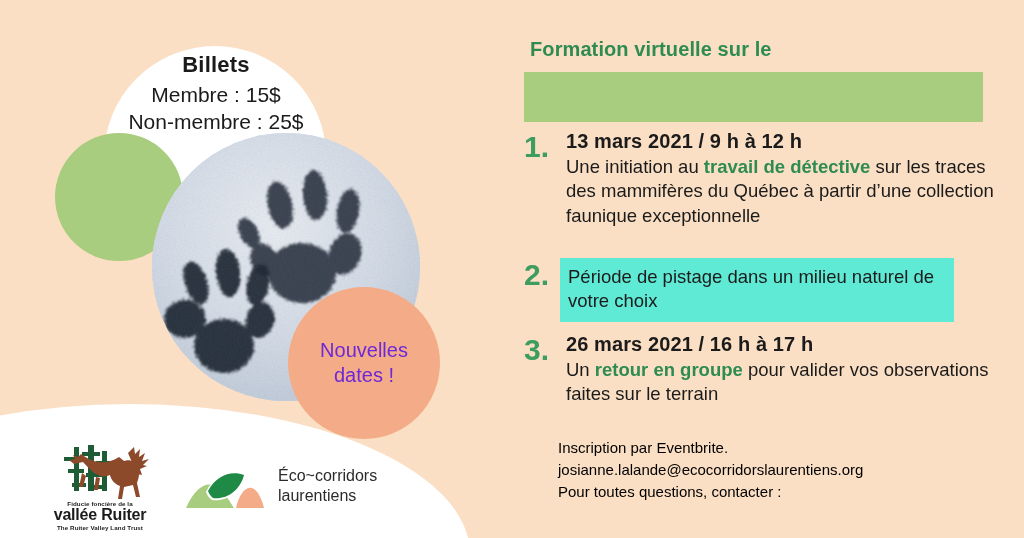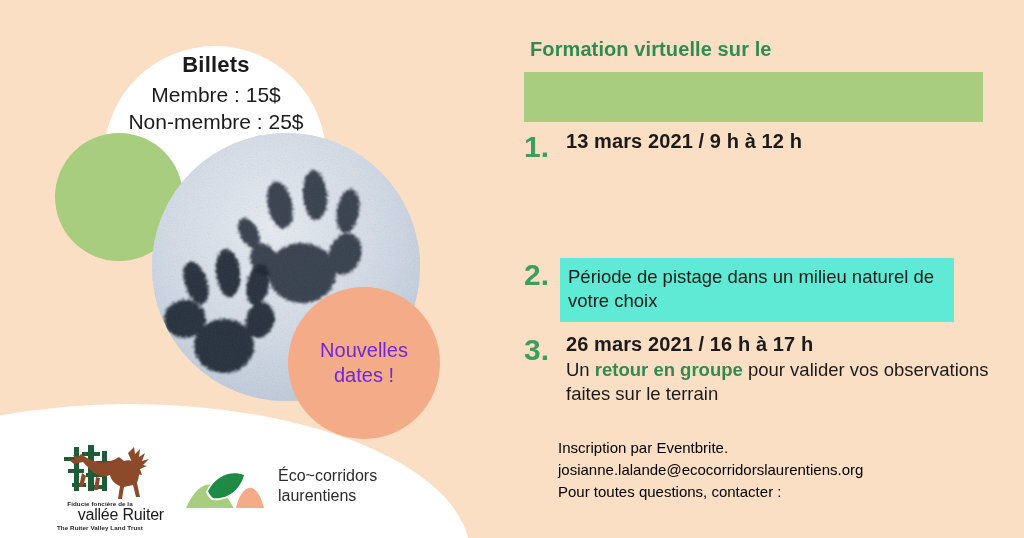--- a/index.html
+++ b/index.html
@@ -85,22 +85,22 @@
     position:absolute;
     left:36px;top:443px;
     width:128px;height:88px;
   }
   .logo-ruiter .rl-mark{width:128px;height:56px;display:block;}
   .logo-ruiter .rl-sub1{
     font-size:6.2px;text-align:center;color:#1b1b1b;
     letter-spacing:.1px;margin-top:1px;font-weight:bold;
   }
   .logo-ruiter .rl-main{
-    font-size:16px;text-align:right;color:#1b1b1b;
-    font-weight:normal;line-height:1.05;letter-spacing:-.2px;
+    font-size:16px;text-align:center;color:#1b1b1b;
+    font-weight:bold;line-height:1.05;letter-spacing:-.2px;
   }
   .logo-ruiter .rl-sub2{
     font-size:6.2px;text-align:center;color:#1b1b1b;
     letter-spacing:.1px;font-weight:bold;
   }
 
   .logo-eco{
     position:absolute;
     left:184px;top:455px;
     width:220px;height:62px;
@@ -294,20 +294,21 @@
   <div class="right">
 
     <div class="kicker">Formation virtuelle sur le</div>
 
     <div class="title-shadow"></div>
 
     <div class="item" id="item1">
       <div class="num">1.</div>
       <div class="body">
         <div class="headline">13 mars 2021  /  9 h à 12 h</div>
+        <div class="desc"><span>Une initiation au </span><b>travail de détective</b><span> sur les traces des mammifères du Québec à partir d’une collection faunique exceptionnelle</span></div>
       </div>
     </div>
 
     <div class="item" id="item2">
       <div class="num">2.</div>
       <div class="body">
         <span class="hl">Période de pistage dans un milieu naturel de votre choix</span>
       </div>
     </div>
 

